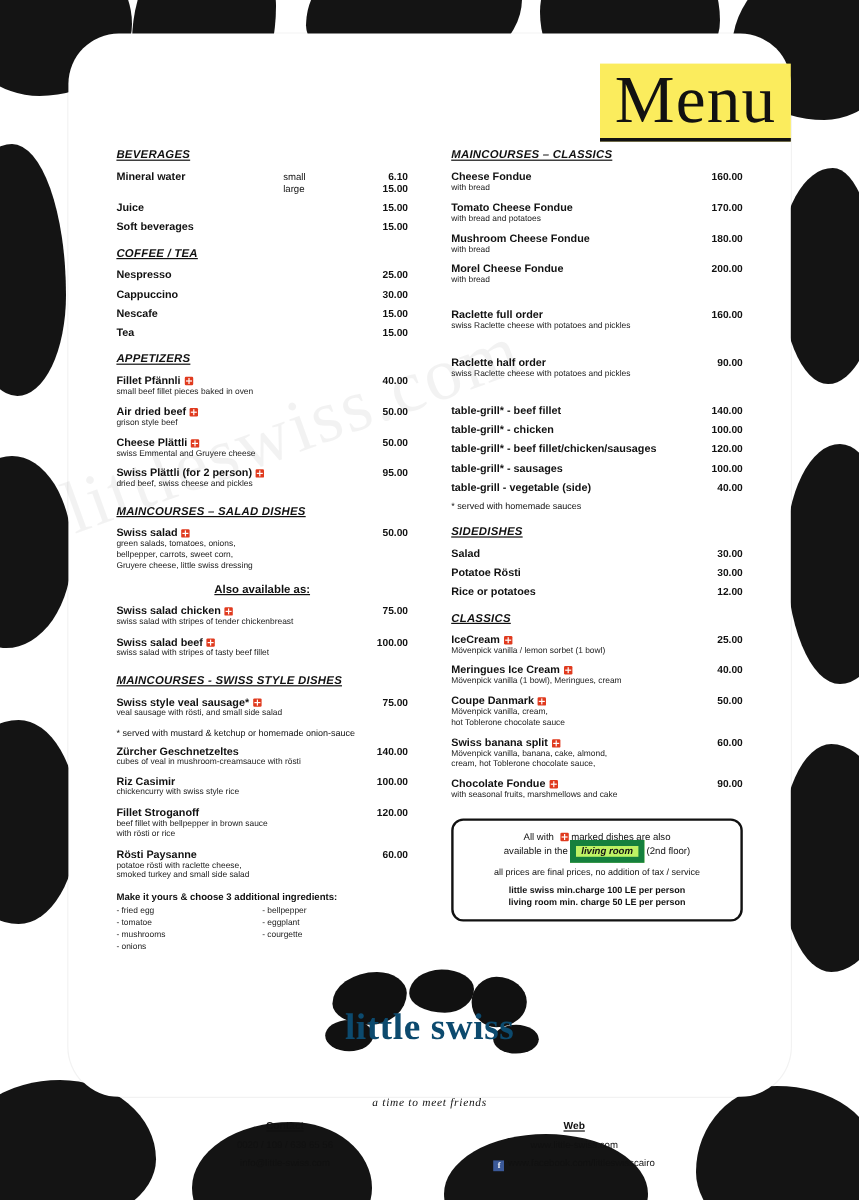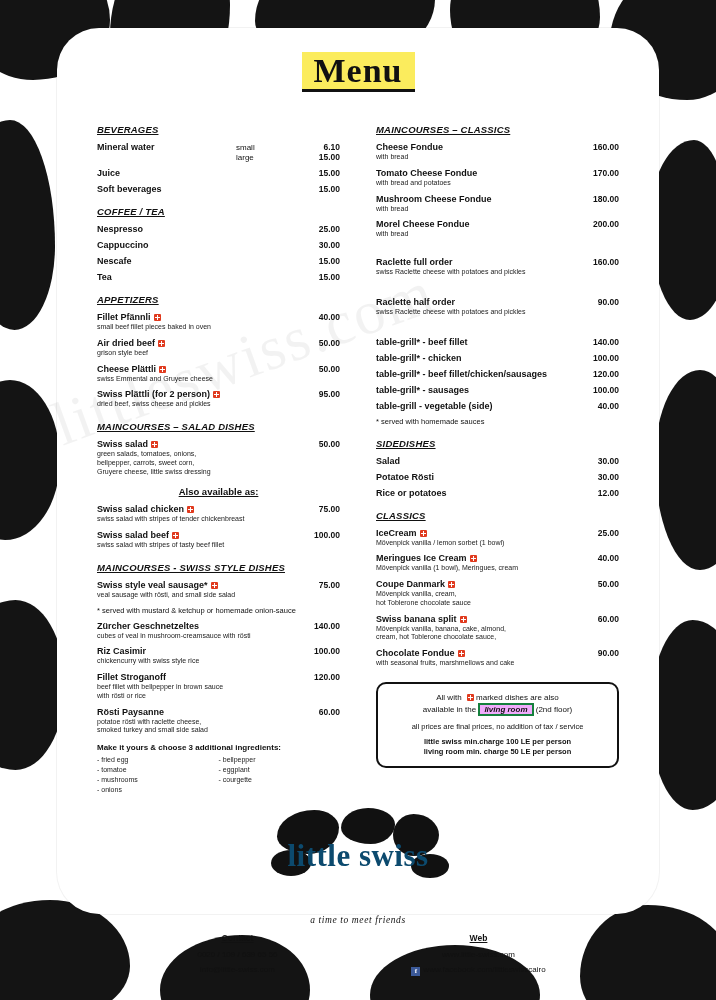--- a/index.html
+++ b/index.html
@@ -39,23 +39,23 @@
   }
   .watermark{
     position:absolute;left:40px;top:250px;width:600px;height:420px;
     transform:rotate(-20deg);
     color:rgba(0,0,0,0.05);
     font-size:62px;font-family:"Liberation Serif", serif;
     letter-spacing:2px;pointer-events:none;
     white-space:nowrap;
   }
   .title{
-    text-align:center;margin-top:24px;
+    text-align:right;margin-top:24px;
     font-family:"Liberation Serif", serif;
-    font-size:34px;font-weight:bold;color:#111;
+    font-size:56px;font-weight:normal;color:#111;
     letter-spacing:1px;
   }
   .title span{
     background:#fbec5d;padding:0 12px;
     border-bottom:3px solid #111;
   }
   .cols{
     position:absolute;left:0;top:96px;width:602px;display:flex;
     padding:0 40px;box-sizing:border-box;
   }
@@ -97,21 +97,21 @@
   .ing-col{width:50%;}
   .ing-col div{line-height:1.45;}
 
   
   .infobox{
     margin-top:14px;border:2px solid #111;border-radius:10px;
     padding:8px 10px;text-align:center;background:#fff;
   }
   .infobox .l1{font-size:8px;color:#111;line-height:1.5;}
   .infobox .hl{
-    background:#f0abfc;border:2px solid #15803d;padding:0 4px;
+    background:#bef264;border:5px solid #15803d;padding:0 4px;
     font-style:italic;font-weight:bold;
   }
   .infobox .l2{font-size:7.5px;color:#111;margin-top:6px;}
   .infobox .l3{font-size:7.5px;font-weight:bold;color:#111;margin-top:6px;line-height:1.4;}
 
   
   .logo-wrap{
     position:absolute;left:0;right:0;top:780px;text-align:center;
   }
   .logo-blob{

